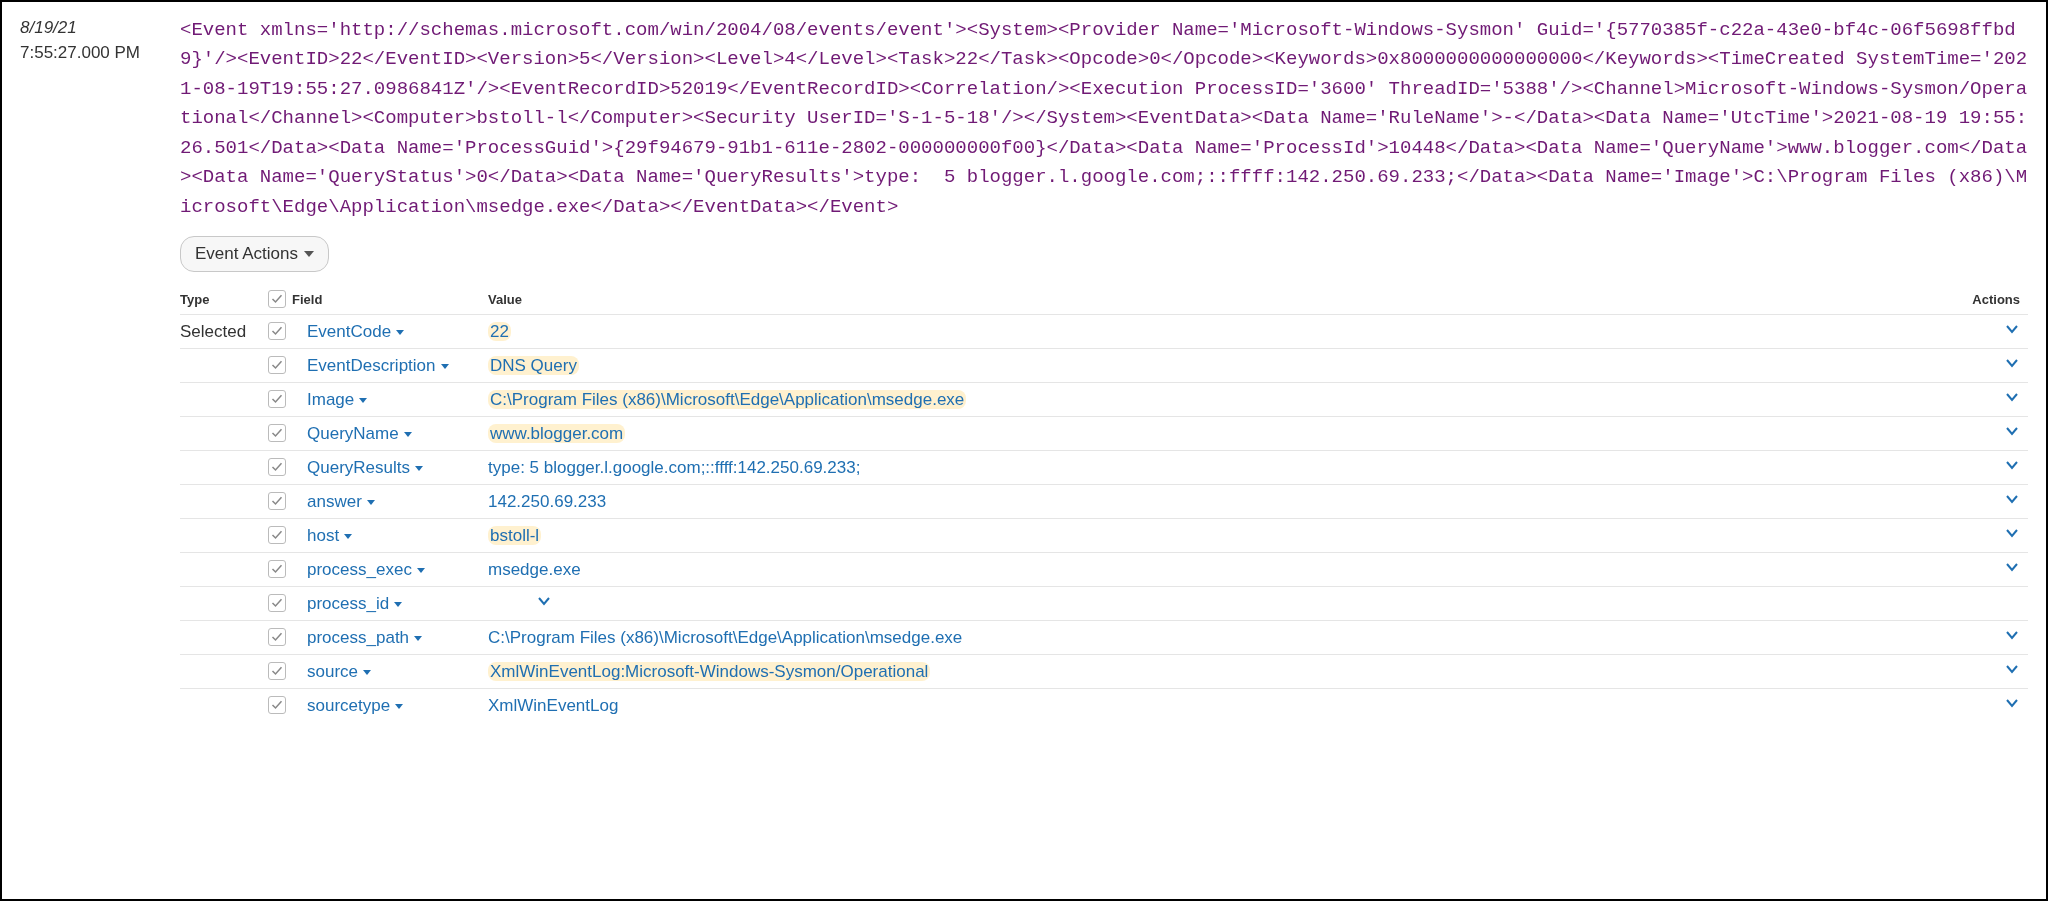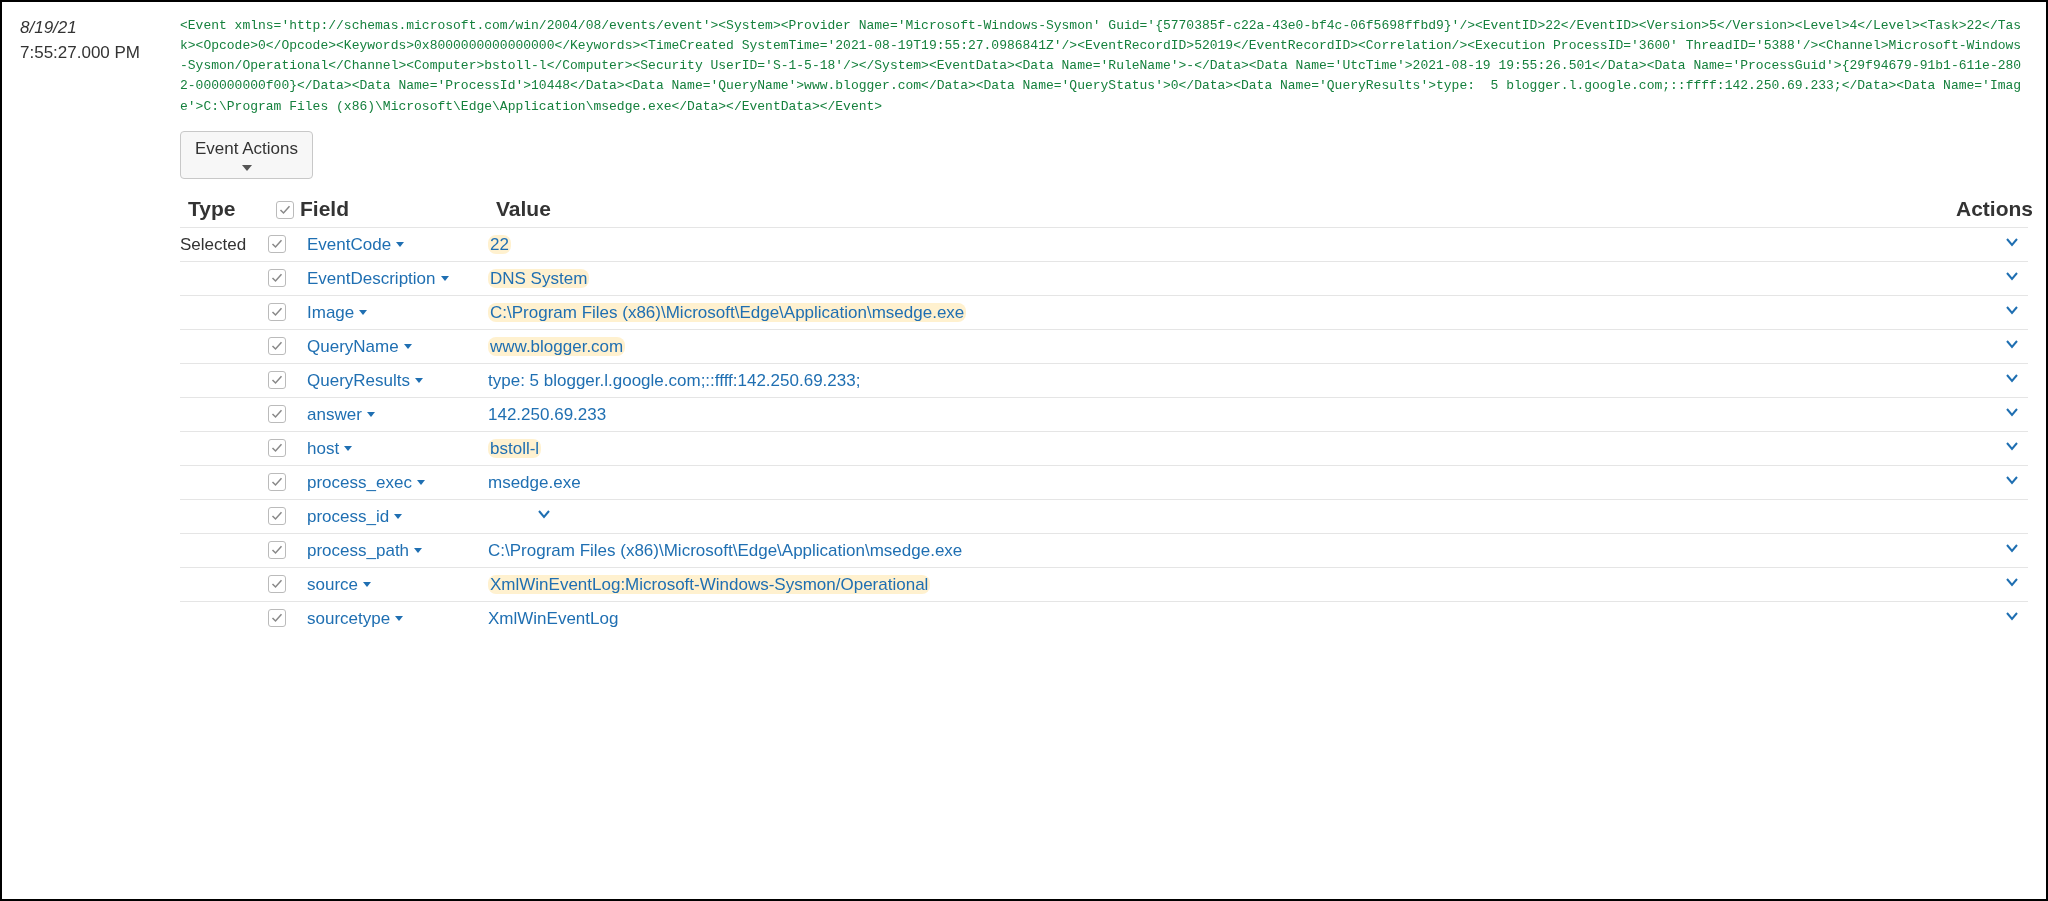--- a/index.html
+++ b/index.html
@@ -20,57 +20,55 @@
     text-align: left;
     color: #333;
     line-height: 1.45;
     padding-top: 4px;
   }
   .timestamp-col .date { display: block; font-style: italic; }
   .timestamp-col .time { display: block; }
   .content-col { flex: 1; min-width: 0; }
   .raw-xml {
     font-family: "Courier New", Consolas, monospace;
-    font-size: 13px;
-    color: #15803d;
+    font-size: 19px;
+    color: #701a75;
     white-space: pre-wrap;
     word-break: break-all;
     line-height: 1.55;
     padding-top: 4px;
   }
   .event-actions-btn {
     margin-top: 14px;
     display: inline-flex;
     align-items: center;
     gap: 6px;
     background: #f7f7f7;
     border: 1px solid #c8c8c8;
-    border-radius: 4px;
+    border-radius: 14px;
     padding: 7px 14px;
     font-size: 17px;
     color: #333;
     cursor: pointer;
-    flex-direction: column;
   }
   .caret-down {
     display: inline-block;
     width: 0; height: 0;
     border-left: 5px solid transparent;
     border-right: 5px solid transparent;
     border-top: 6px solid #555;
   }
   .fields-table { margin-top: 12px; width: 100%; }
   .fields-header {
     display: flex;
     align-items: center;
     font-weight: 700;
     color: #333;
     padding: 6px 0;
-    font-size: 21px;
-    margin-left: 8px;
+    font-size: 13px;
   }
   .col-type   { width: 82px; }
   .col-check  { width: 30px; text-align: center; }
   .col-field  { width: 196px; }
   .col-value  { flex: 1; }
   .col-actions{ width: 72px; text-align: right; padding-right: 8px; }
   .field-row {
     display: flex;
     align-items: flex-end;
     border-top: 1px solid #e5e5e5;
@@ -169,21 +167,21 @@
             <div class="col-type selected-label"></div>
             <div class="col-check"><span class="chk">
                 <svg viewBox="0 0 16 16">
                   <path d="M2 8 L6 12 L14 3" stroke="#888" stroke-width="2" fill="none"></path>
                 </svg>
               </span></div>
             <div class="col-field"><a class="field-link">
                 <span>EventDescription</span>
                 <span class="tiny-caret"></span>
               </a></div>
-            <div class="col-value"><span class="value-link hl">DNS System</span></div>
+            <div class="col-value"><span class="value-link hl">DNS Query</span></div>
             <div class="col-actions"><span class="actions-chev"><svg viewBox="0 0 16 16">
                   <path d="M3 5 L8 11 L13 5" stroke="#1f6fb2" stroke-width="2" fill="none"></path>
                 </svg></span></div>
           </div>
           <div class="field-row">
             <div class="col-type selected-label"></div>
             <div class="col-check"><span class="chk">
                 <svg viewBox="0 0 16 16">
                   <path d="M2 8 L6 12 L14 3" stroke="#888" stroke-width="2" fill="none"></path>
                 </svg>

